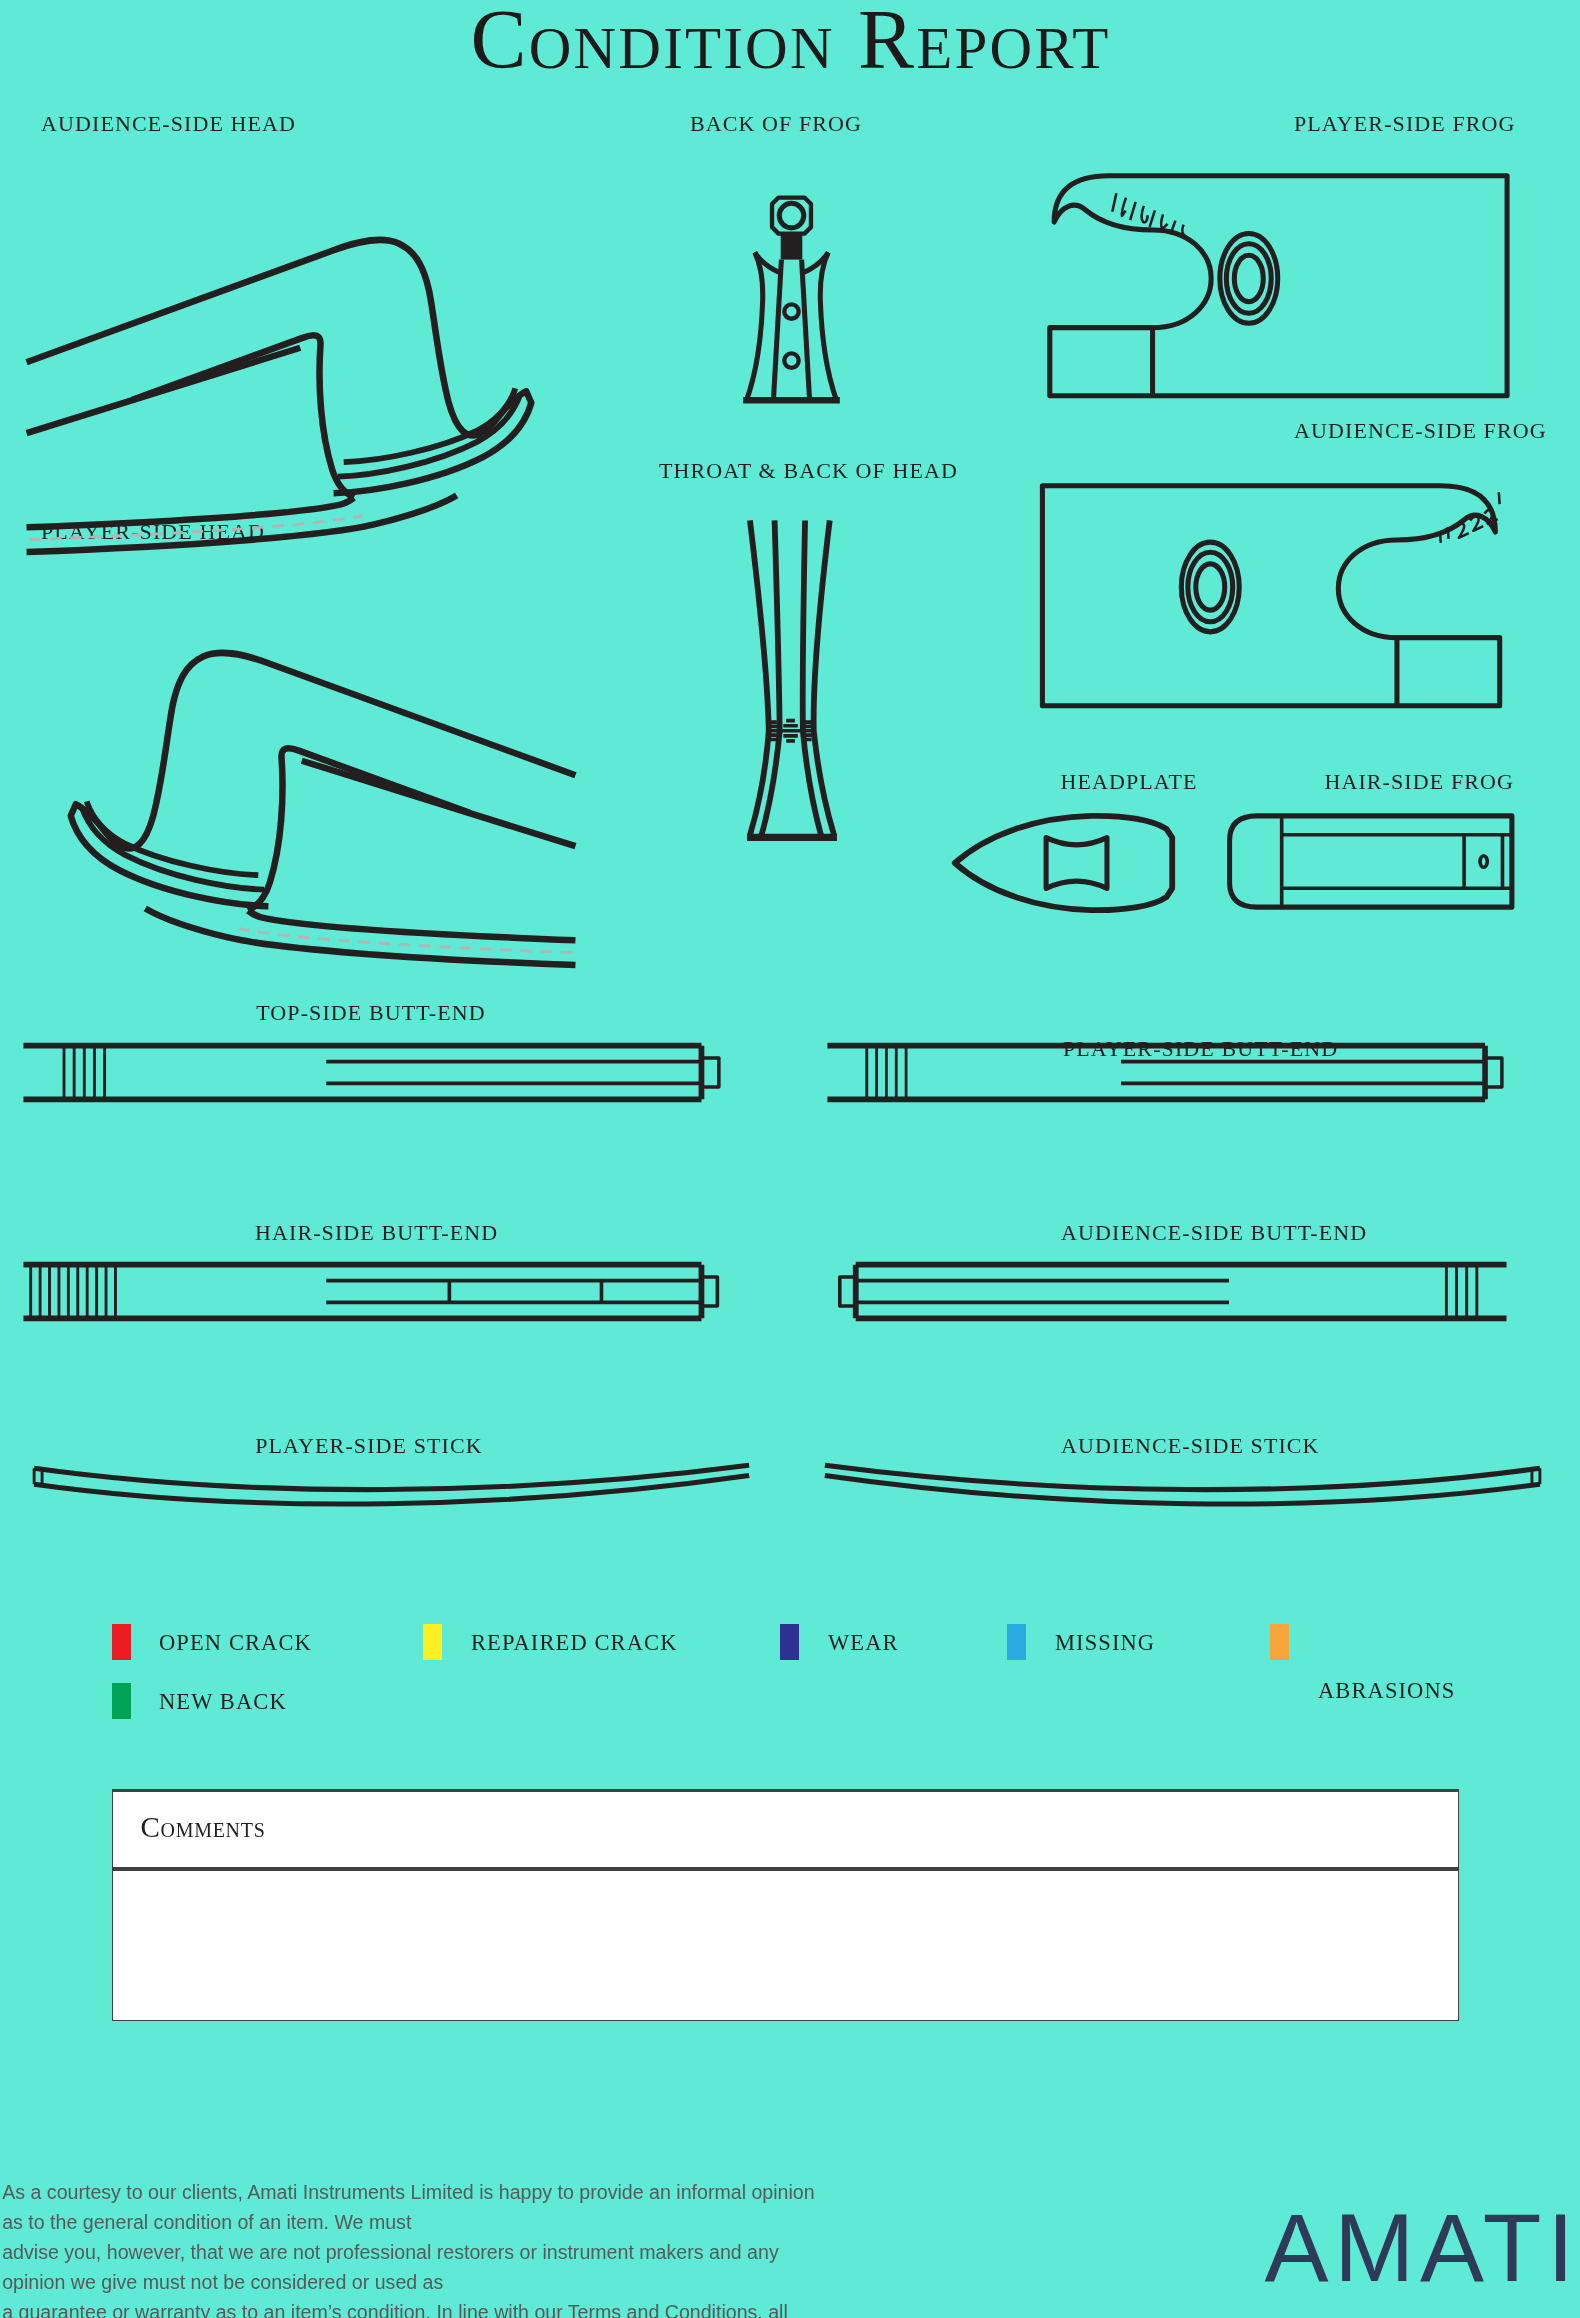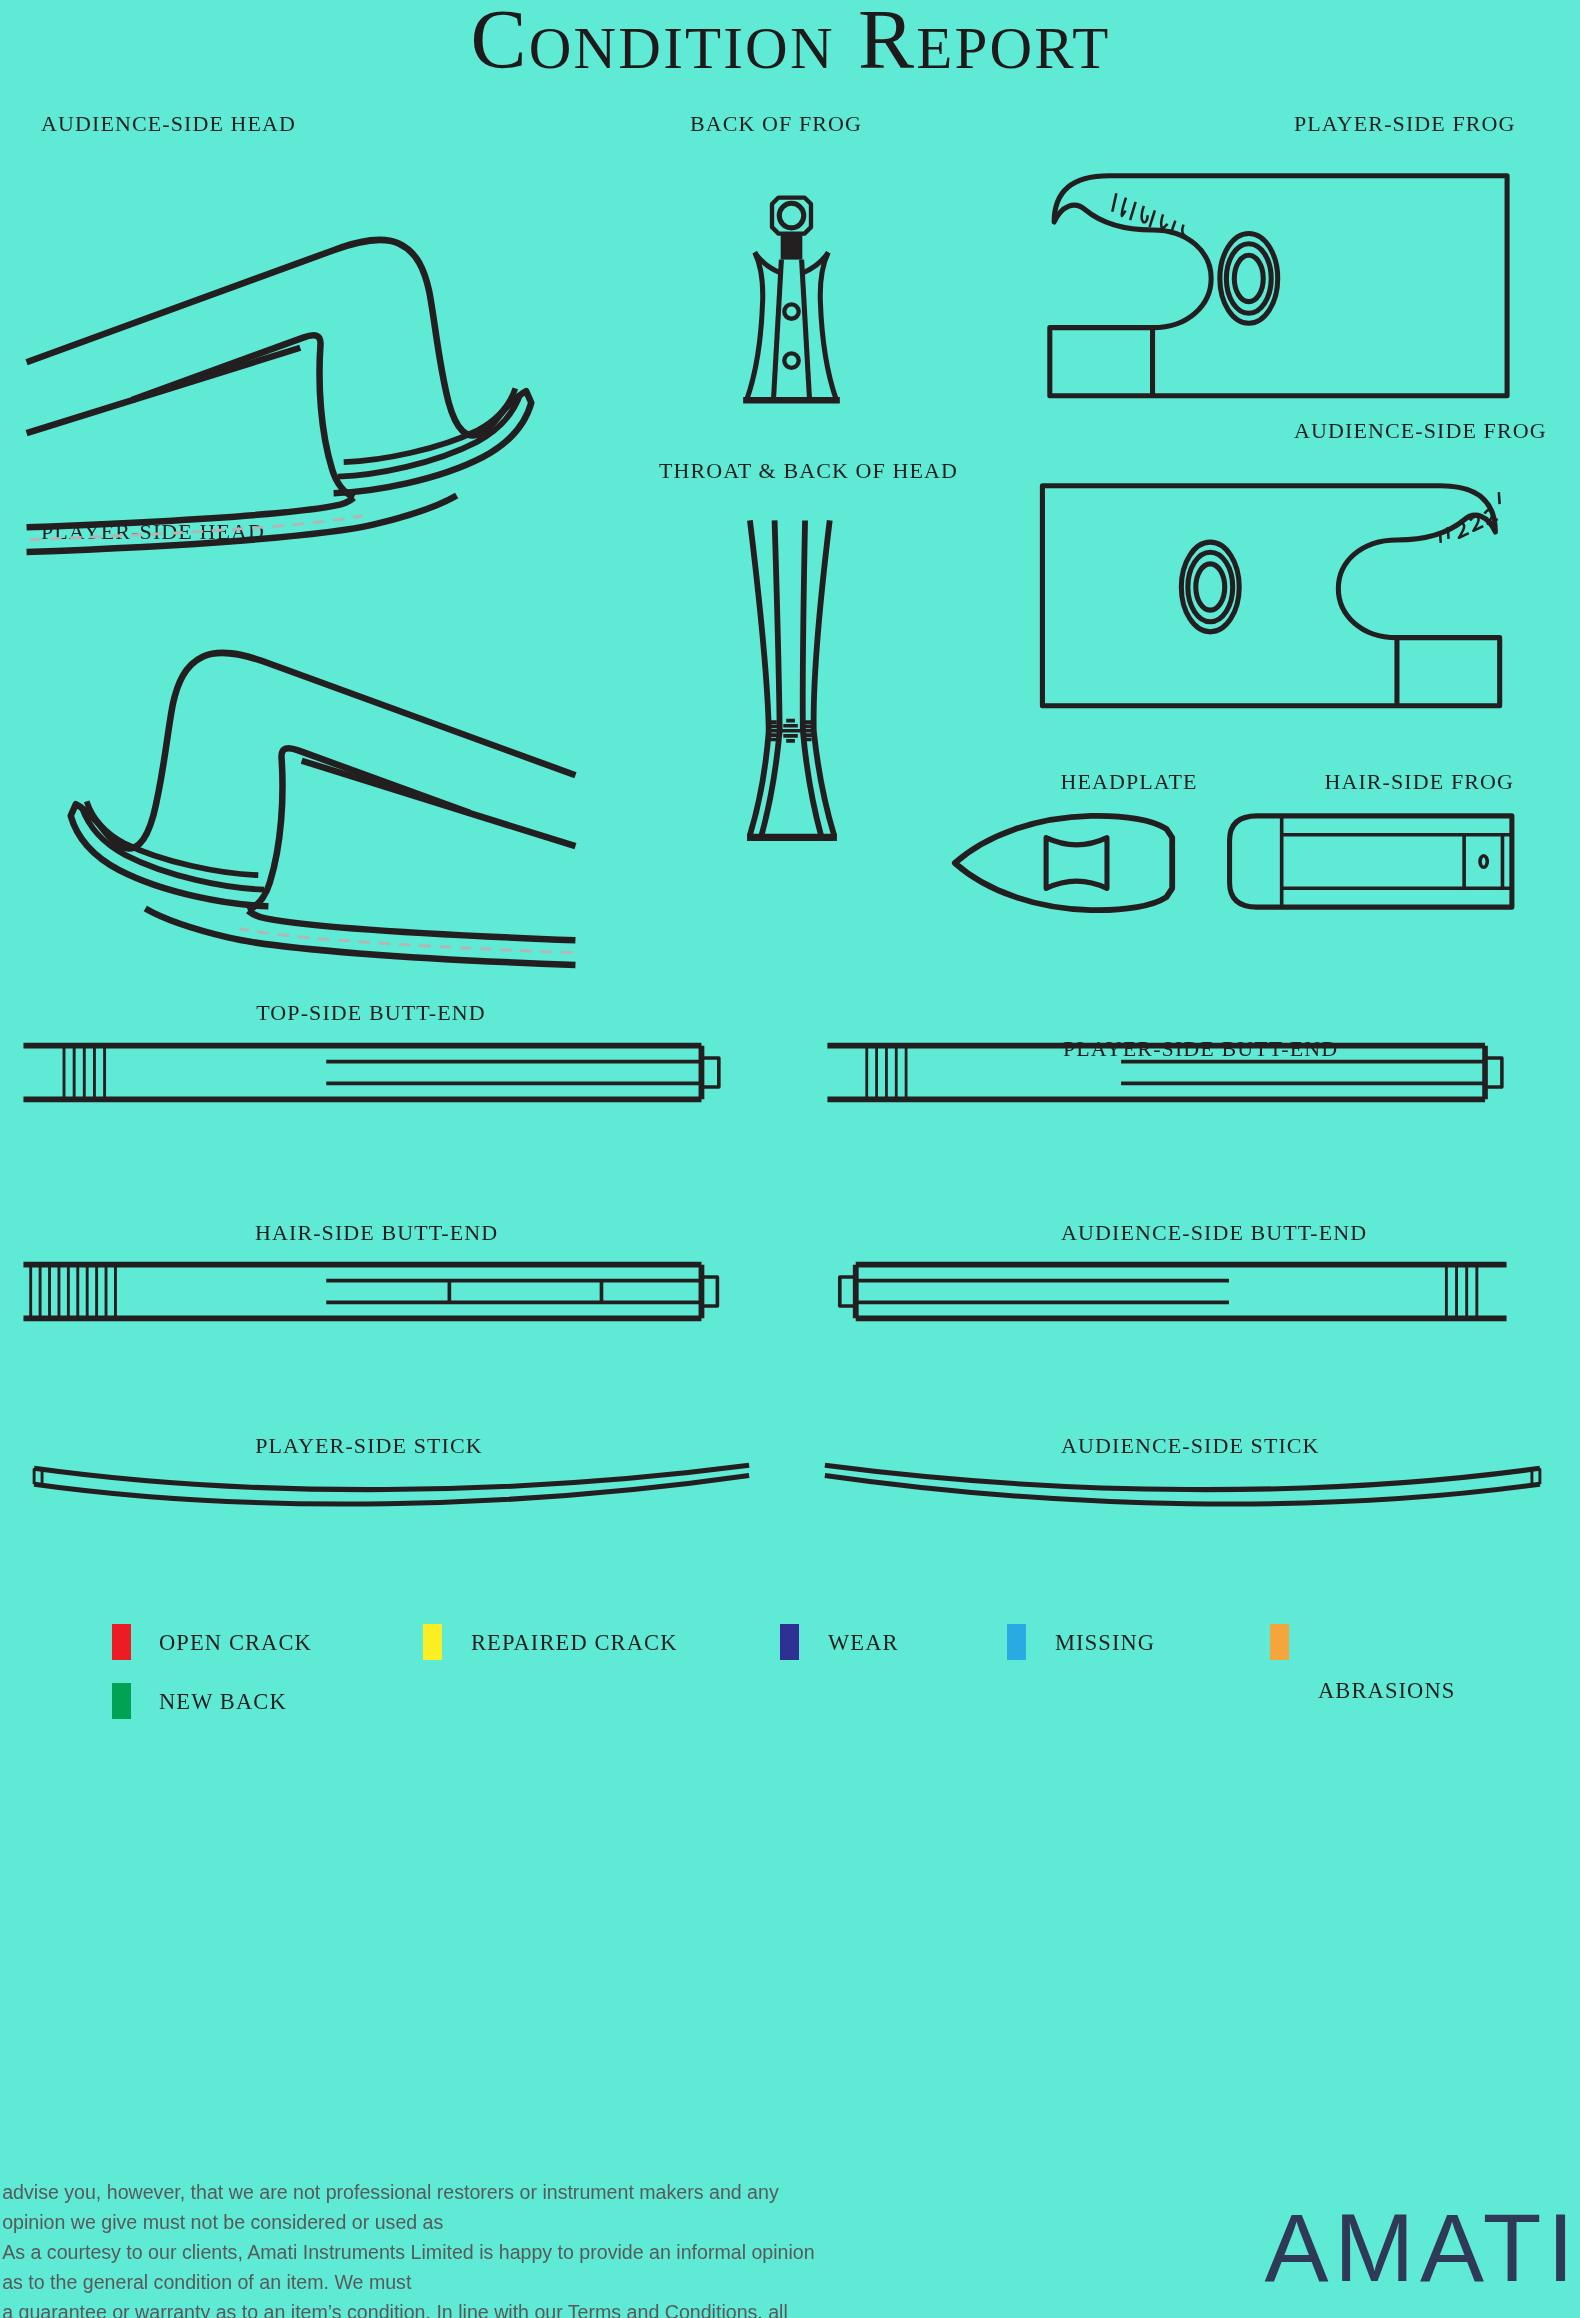--- a/index.html
+++ b/index.html
@@ -211,24 +211,28 @@
     <div class="legend-swatch" style="left: 1007px; top: 1624px; background-color: rgb(41, 171, 226);"></div>
     <div class="legend-label" style="left:1055px;top:1624px;">MISSING</div>
 
     <div class="legend-swatch" style="left: 1270px; top: 1624px; background-color: rgb(244, 165, 60);"></div>
     <div class="legend-label" style="left:1318px;top:1624px;margin-top:48px;">ABRASIONS</div>
 
     <div class="legend-swatch" style="left: 112px; top: 1683px; background-color: rgb(0, 162, 84);"></div>
     <div class="legend-label" style="left:159px;top:1683px;">NEW BACK</div>
   </div>
 
+  <div id="comments-box">
+    <div id="comments-title">Comments</div>
+    <div id="comments-divider"></div>
+  </div>
 
   <div id="footer-text">
+    <div>As a courtesy to our clients, Amati Instruments Limited is happy to provide an informal opinion as to the general condition of an item. We must</div>
     <div>advise you, however, that we are not professional restorers or instrument makers and any opinion we give must not be considered or used as</div>
-    <div>As a courtesy to our clients, Amati Instruments Limited is happy to provide an informal opinion as to the general condition of an item. We must</div>
     <div>a guarantee or warranty as to an item’s condition. In line with our Terms and Conditions, all items are offered for sale ‘as viewed’ and subject to</div>
 
   </div>
 
   <div id="logo">AMATI</div>
 
 </div>
 
 
 </body></html>

